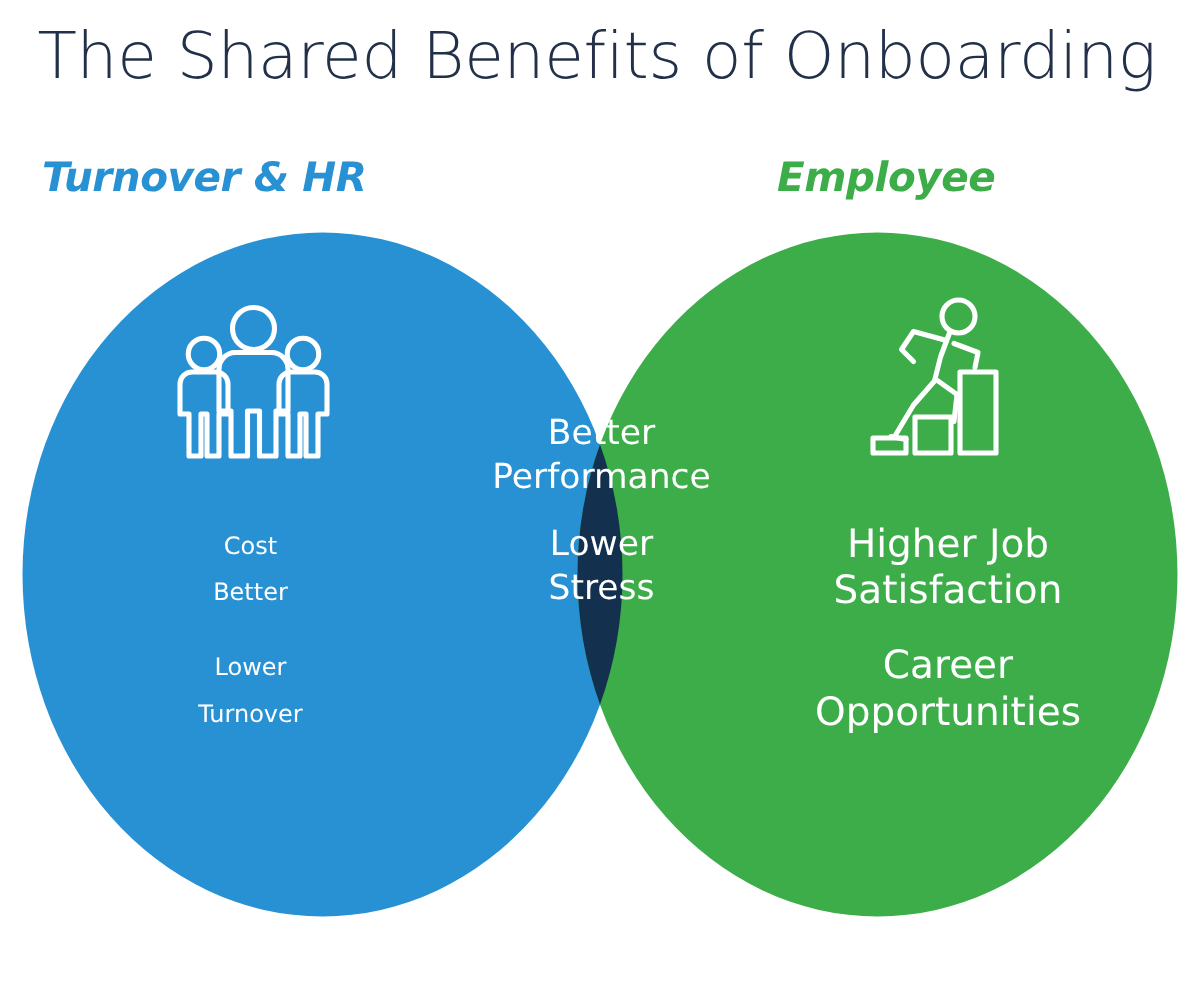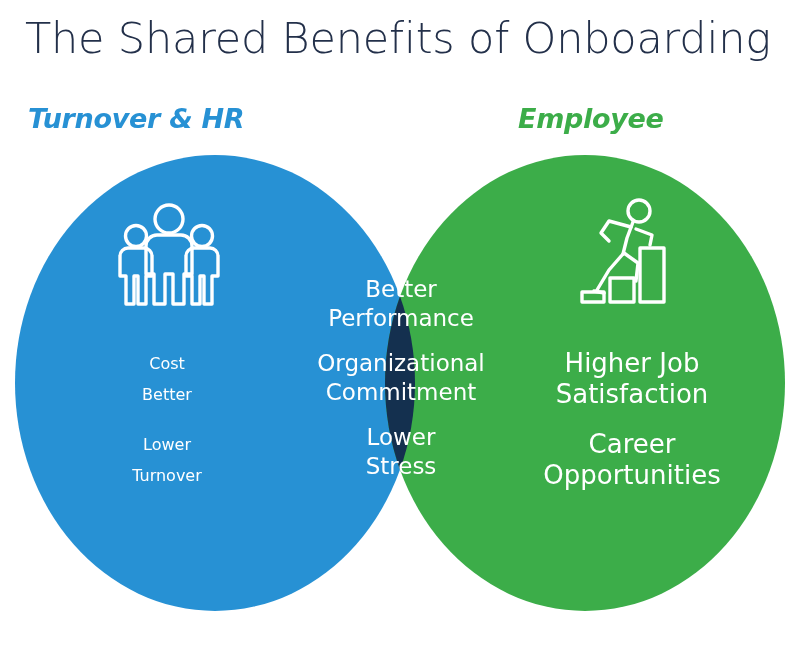--- a/index.html
+++ b/index.html
@@ -205,24 +205,20 @@
       <span class="line">Turnover</span>
     </div>
   </div>
 
   <div class="venn-text" id="center-benefits">
     <div class="benefit-group">
       <span class="line">Better</span>
       <span class="line">Performance</span>
     </div>
     <div class="benefit-group">
-      <span class="line">Organizational</span>
-      <span class="line">Commitment</span>
-    </div>
-    <div class="benefit-group">
       <span class="line">Lower</span>
       <span class="line">Stress</span>
     </div>
   </div>
 
   <div class="venn-text" id="right-benefits">
     <div class="benefit-group">
       <span class="line">Higher Job</span>
       <span class="line">Satisfaction</span>
     </div>

